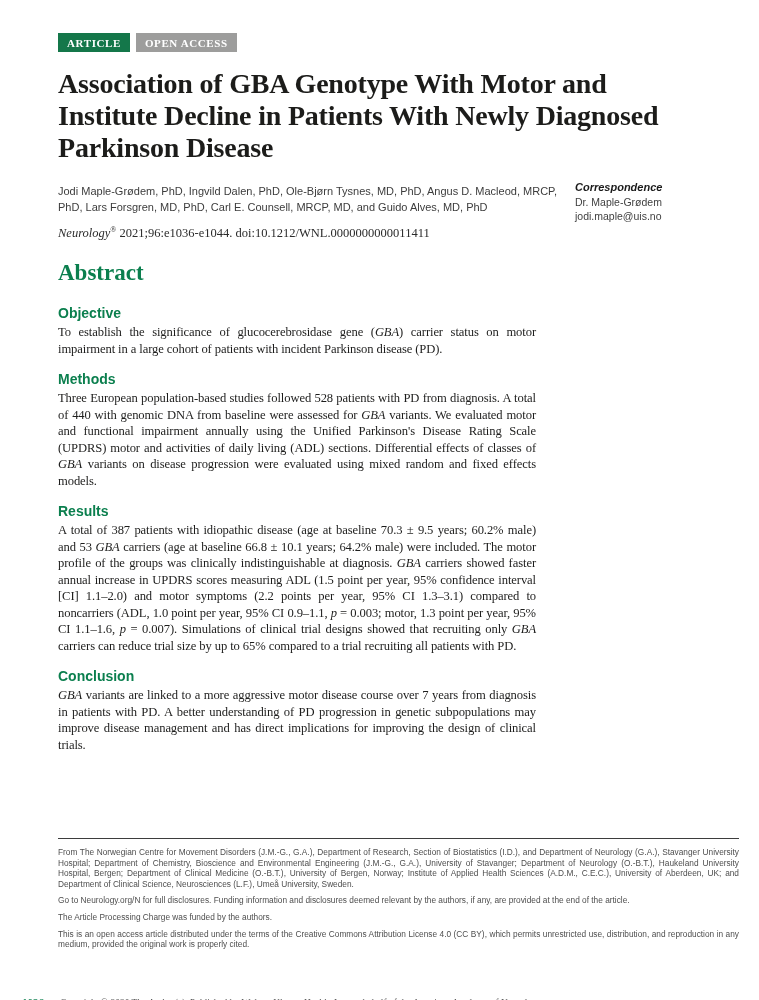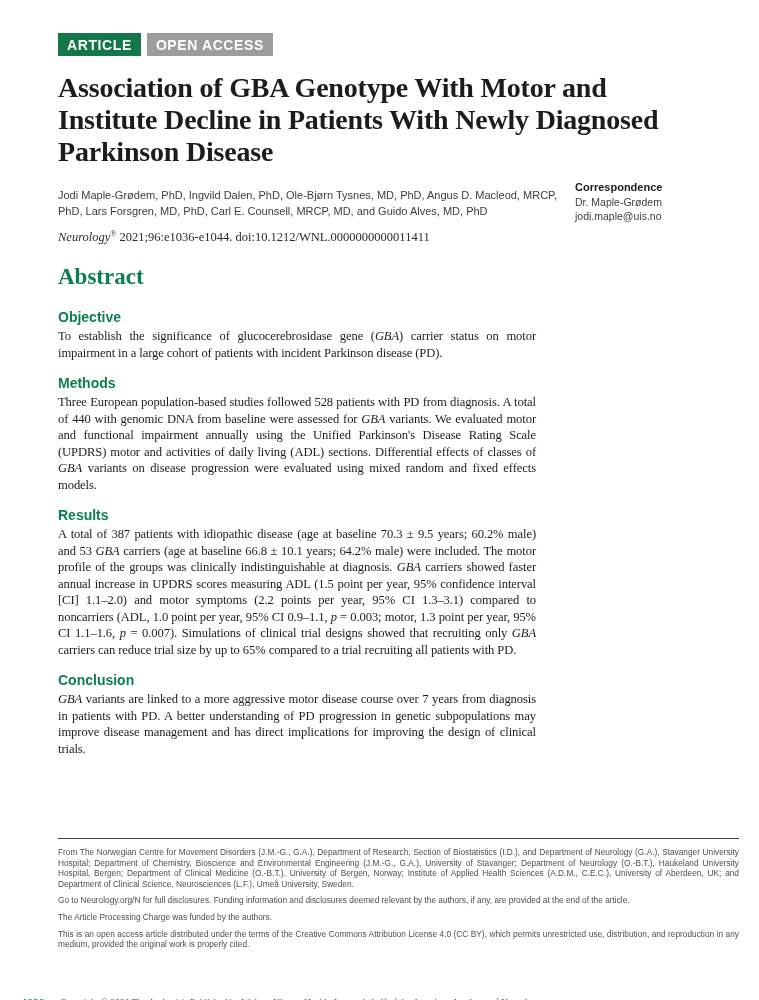--- a/index.html
+++ b/index.html
@@ -12,23 +12,23 @@
   }
   .serif { font-family: "Liberation Serif", serif; }
   .sans  { font-family: "Liberation Sans", sans-serif; }
 
   .content { position: absolute; left: 58px; top: 33px; width: 645px; }
 
   .badges { display: flex; gap: 6px; }
   .badge {
     display: inline-block;
     color: #ffffff;
-    font-size: 14px; font-weight: bold; letter-spacing: 0.6px;
+    font-size: 11px; font-weight: bold; letter-spacing: 0.6px;
     padding: 4px 9px 3px 9px;
-    font-family: Liberation Sans, sans-serif;
+    font-family: Liberation Serif, serif;
   }
   .badge-article { background: #14774a; }
   .badge-oa { background: #9d9d9c; }
 
   .title {
     margin-top: 16px;
     width: 634px;
     font-family: "Liberation Serif", serif;
     font-weight: bold;
     font-size: 28px; line-height: 32px;
@@ -49,21 +49,21 @@
     font-size: 12.5px;
     color: #2b2b2b;
   }
   .citation sup { font-size: 8px; }
 
   .correspondence {
     position: absolute; left: 575px; top: 180px;
     font-size: 10.5px; line-height: 14.5px;
     color: #3f3f3f;
   }
-  .correspondence .corr-label { font-weight: bold; color: #1a1a1a; font-size: 11px; }
+  .correspondence .corr-label { font-weight: bold; color: #1a1a1a; font-size: 11px; font-style: italic; }
   .correspondence .corr-email { color: #3f3f3f; text-decoration: none; }
 
   .abstract-heading {
     font-family: "Liberation Serif", serif;
     font-weight: bold;
     font-size: 23px;
     color: #0b7f4e;
   }
 
   .sec-heading {

